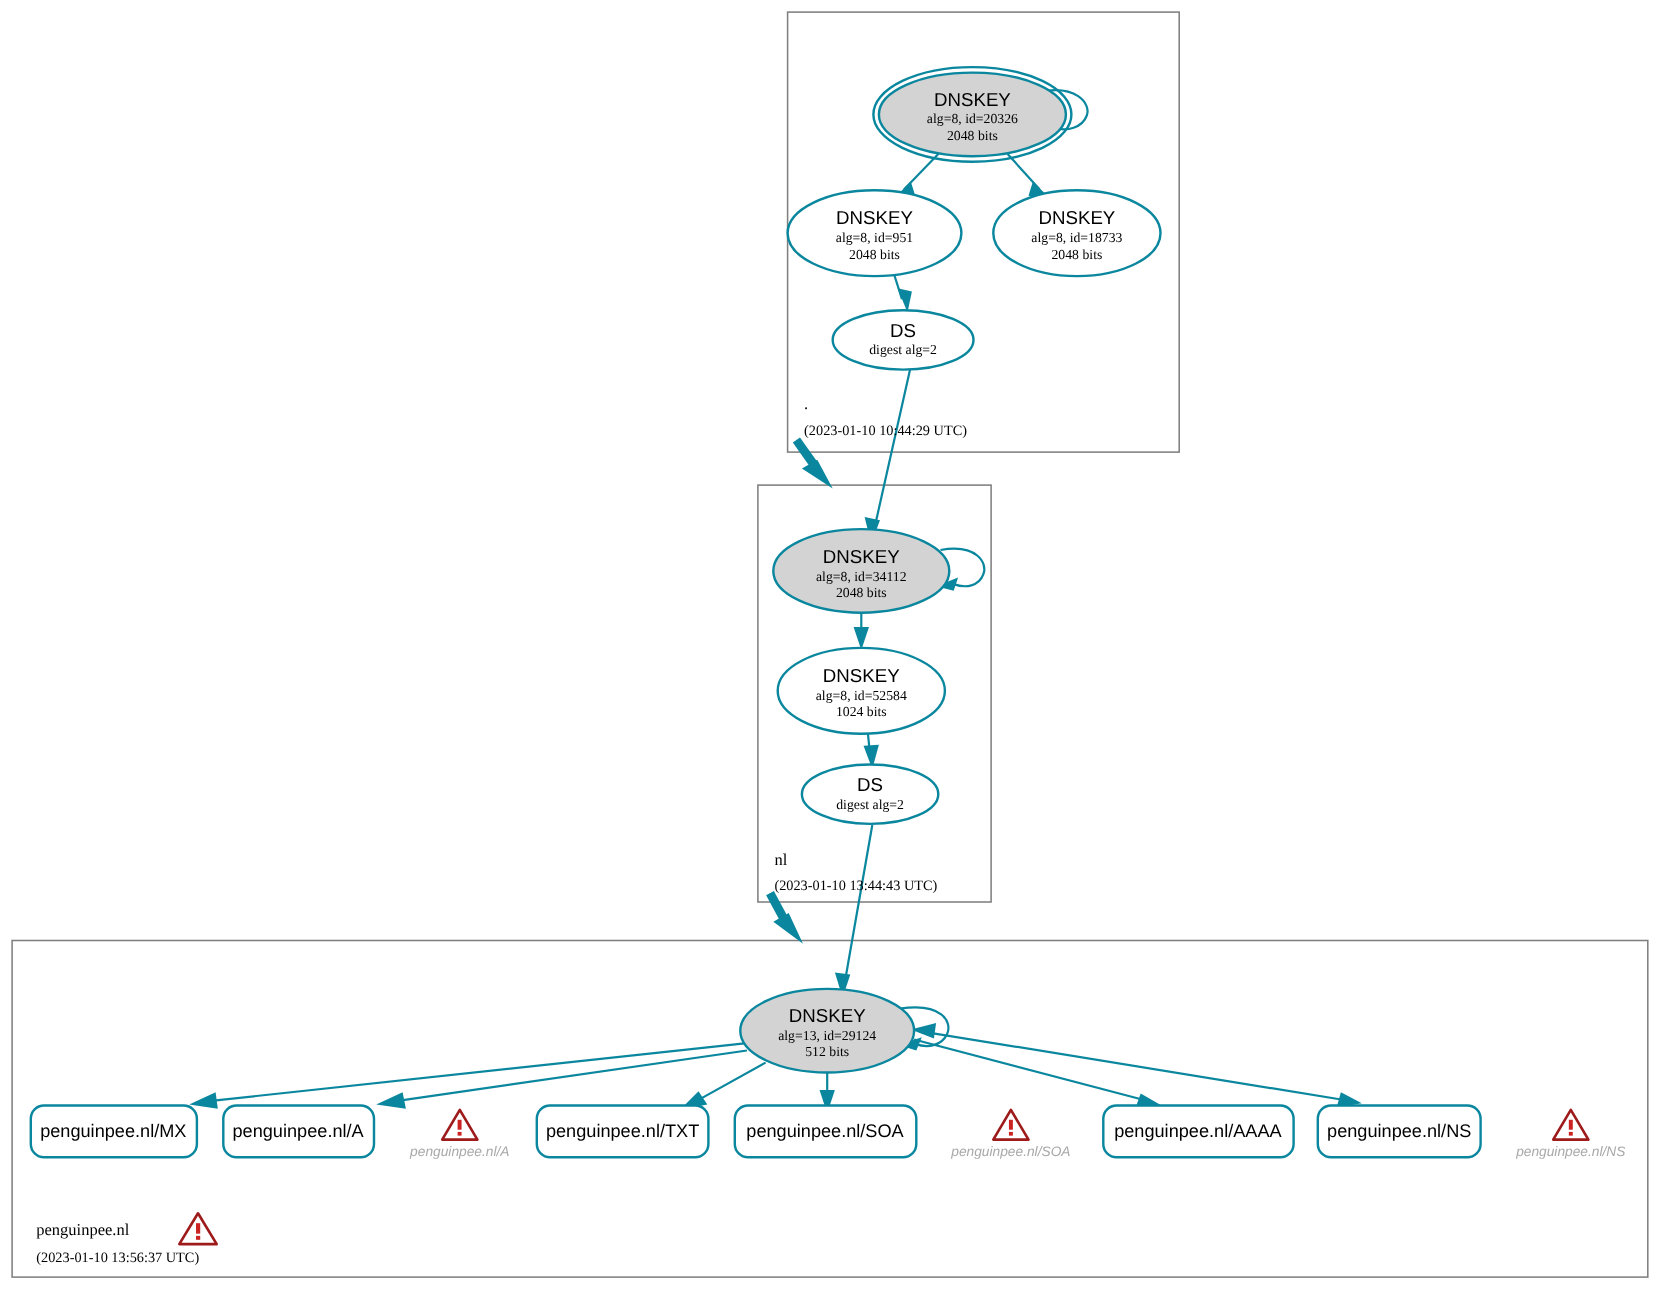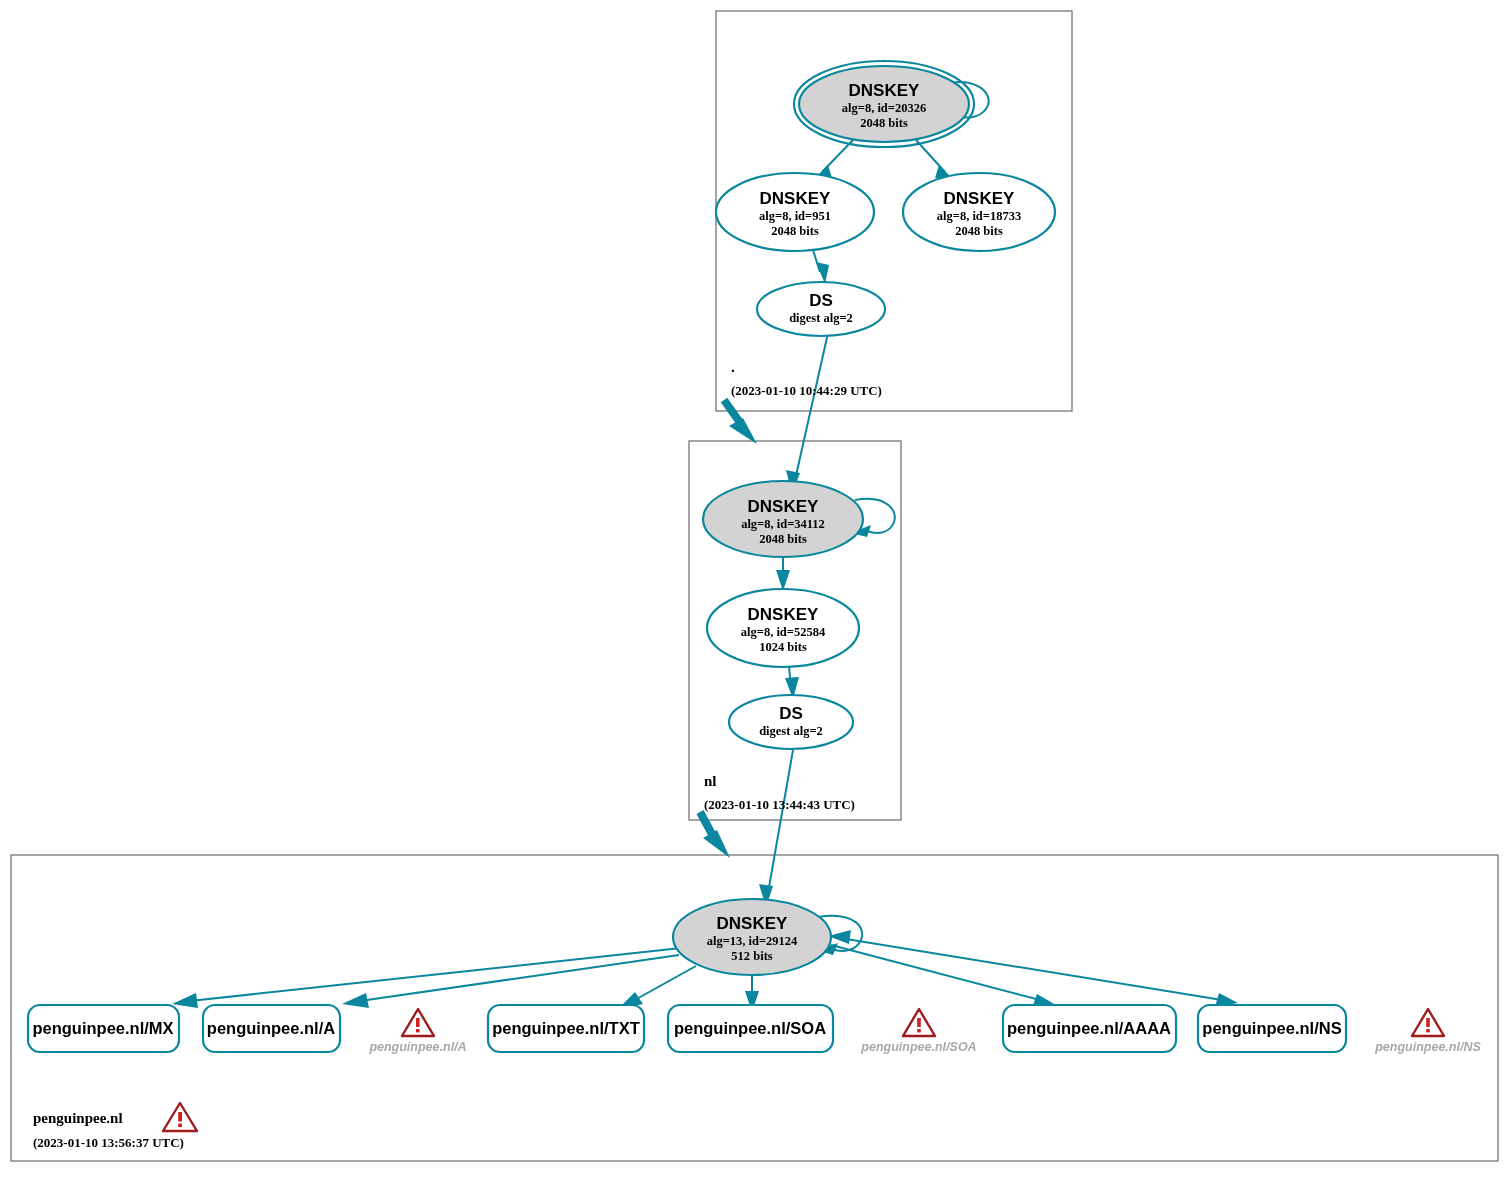--- a/index.html
+++ b/index.html
@@ -10,21 +10,20 @@
   body {
     width: 1509px;
     height: 1177px;
     font-family: "Liberation Sans", sans-serif;
     overflow: hidden;
   }
   #stage {
     position: relative;
     width: 1509px;
     height: 1177px;
-    font-weight: bold;
   }
   svg#graph {
     position: absolute;
     left: 0;
     top: 0;
     width: 1509px;
     height: 1177px;
     display: block;
   }
   .zone-box {

